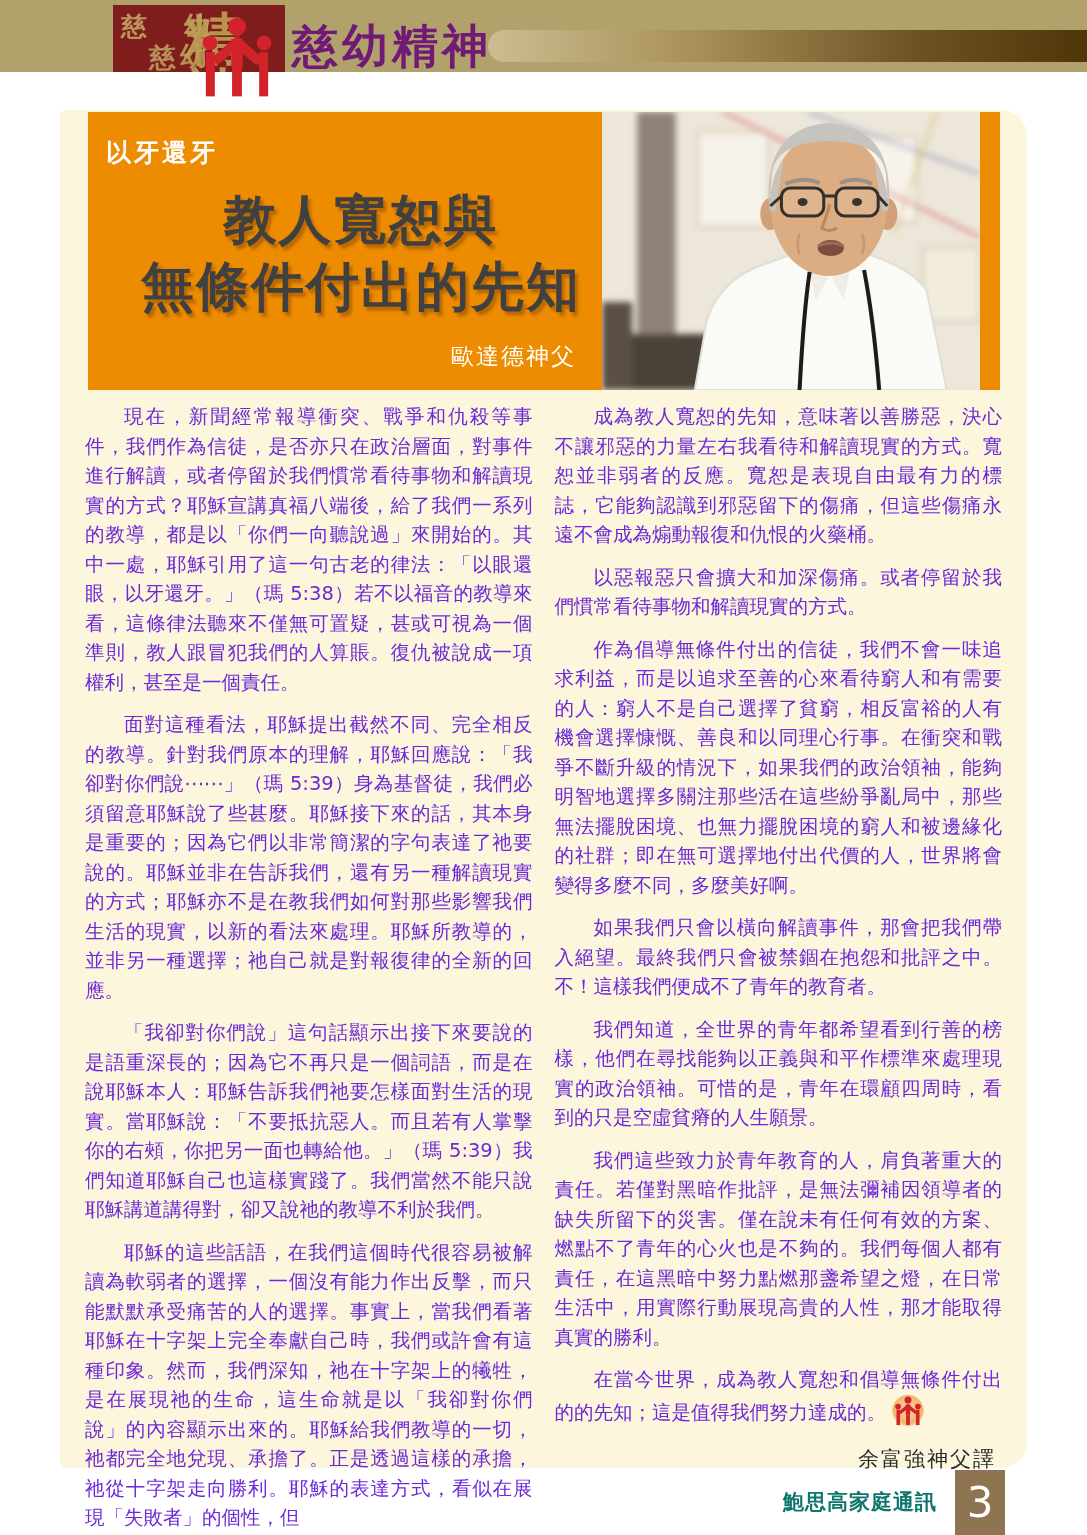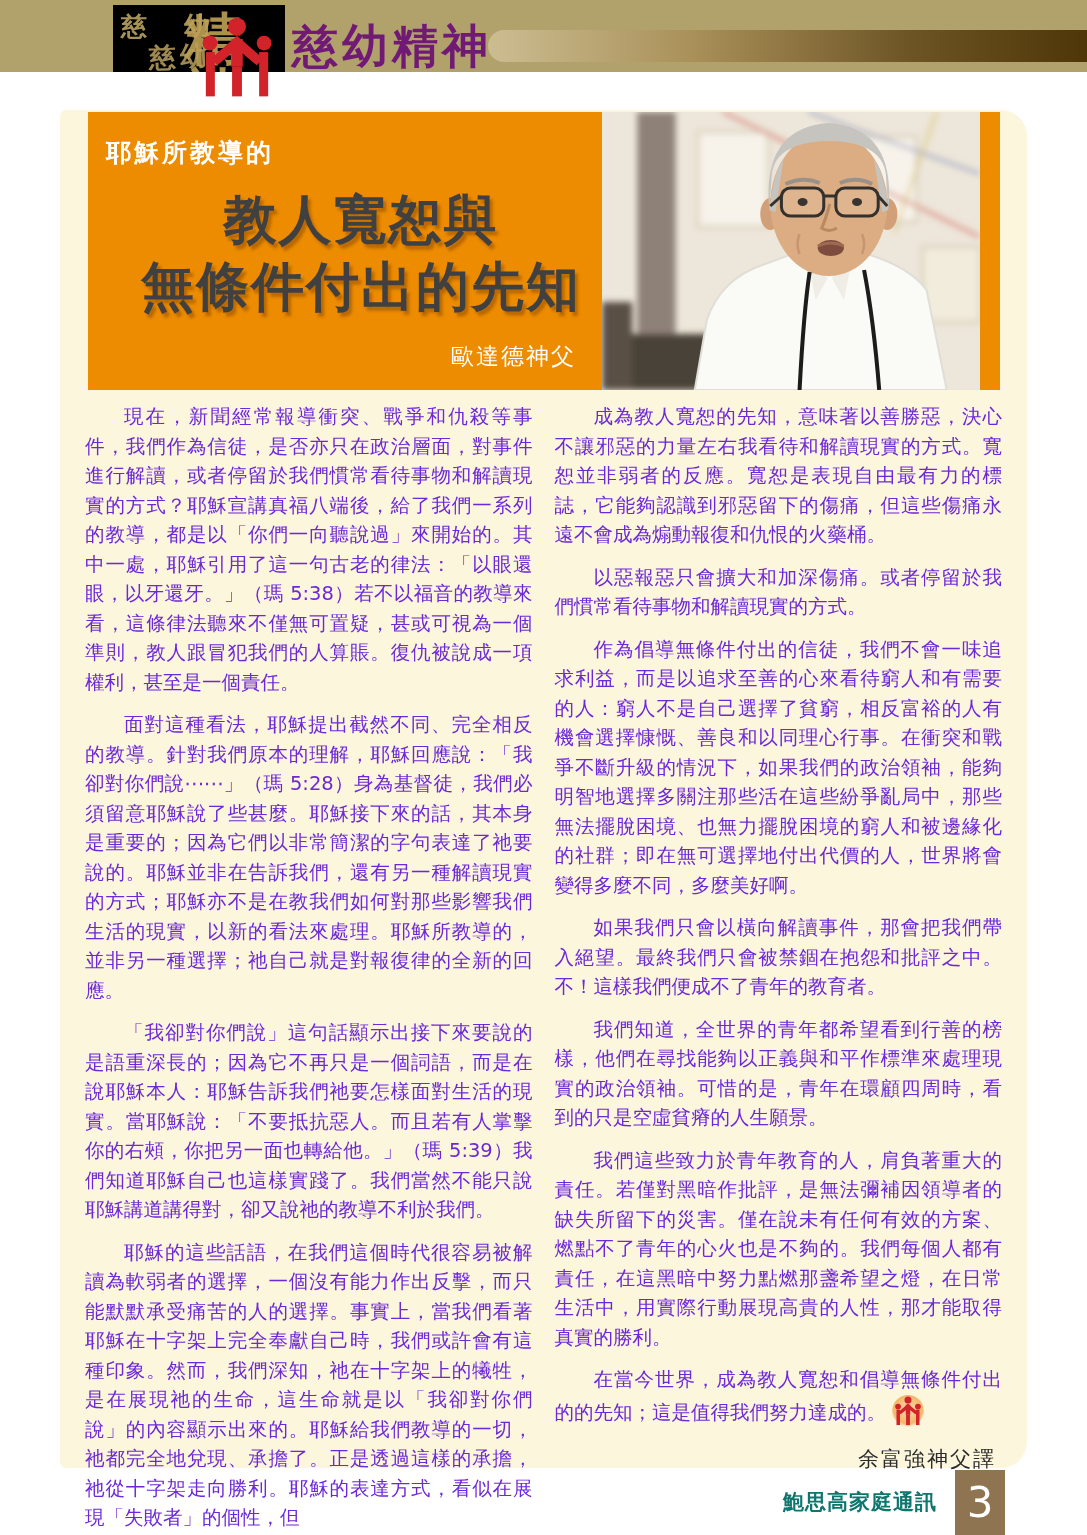--- a/index.html
+++ b/index.html
@@ -1,21 +1,21 @@
 <!DOCTYPE html>
 <html><head>
 <meta charset="utf-8">
 <style>
   html,body{margin:0;padding:0;background:#ffffff;}
   .page{position:relative;width:1087px;height:1535px;background:#ffffff;overflow:hidden;
         font-family:"DejaVu Sans","Liberation Sans",sans-serif;}
 
   
   .topbar{position:absolute;left:0;top:0;width:1087px;height:72px;background:#B1A26B;}
-  .logo-box{position:absolute;left:113px;top:5px;width:172px;height:67px;background:#000000;overflow:hidden;}
+  .logo-box{position:absolute;left:113px;top:5px;width:172px;height:67px;background:#7f1d1d;overflow:hidden;}
   .wm{position:absolute;color:#C5AC66;font-weight:bold;line-height:1;}
   .wm1{left:8px;top:8px;font-size:26px;letter-spacing:14px;opacity:.85;}
   .wm2{left:36px;top:38px;font-size:27px;letter-spacing:4px;opacity:.8;transform:rotate(-2deg);}
   .wm3{left:72px;top:6px;font-size:56px;letter-spacing:2px;opacity:.9;color:#BFa156;}
   .hdr-logo{position:absolute;left:196px;top:14px;width:82px;height:86px;}
   .section-title{position:absolute;left:292px;top:16px;font-size:46px;font-weight:bold;color:#701a75;letter-spacing:4px;}
   .grad-pill{position:absolute;left:488px;top:30px;width:599px;height:32px;border-radius:16px 0 0 16px;
              background:linear-gradient(90deg,#CCBD91 0%,#A88F58 35%,#6E5526 70%,#4F3608 100%);}
 
   
@@ -72,21 +72,21 @@
       </g>
     </svg>
     <div class="section-title">慈幼精神</div>
     <div class="grad-pill"></div>
   </header>
 
   <main class="card">
 
     <section class="banner">
       <div class="banner-text">
-        <div class="kicker">耶穌所教導的</div>
+        <div class="kicker">以牙還牙</div>
         <div class="btitle">
           <span>教人寬恕與</span><br>
           <span>無條件付出的先知</span>
         </div>
         <div class="author">歐達德神父</div>
       </div>
 
       <svg class="photo" viewBox="0 0 375 278" preserveAspectRatio="none">
         <defs>
             <filter id="blurbg">
@@ -143,21 +143,21 @@
 
         <path d="M206 160 C200 200 198 240 196 278" stroke="#1E1C1A" stroke-width="4" fill="none"></path>
         <path d="M260 158 C268 200 272 240 275 278" stroke="#1E1C1A" stroke-width="4" fill="none"></path>
       </svg>
       <div class="photo-edge"></div>
     </section>
 
     <section class="columns">
       <div class="col">
         <p class="para indent">現在，新聞經常報導衝突、戰爭和仇殺等事件，我們作為信徒，是否亦只在政治層面，對事件進行解讀，或者停留於我們慣常看待事物和解讀現實的方式？耶穌宣講真福八端後，給了我們一系列的教導，都是以「你們一向聽說過」來開始的。其中一處，耶穌引用了這一句古老的律法：「以眼還眼，以牙還牙。」（瑪 5:38）若不以福音的教導來看，這條律法聽來不僅無可置疑，甚或可視為一個準則，教人跟冒犯我們的人算賬。復仇被說成一項權利，甚至是一個責任。</p>
-        <p class="para indent">面對這種看法，耶穌提出截然不同、完全相反的教導。針對我們原本的理解，耶穌回應說：「我卻對你們說⋯⋯」（瑪 5:28）身為基督徒，我們必須留意耶穌說了些甚麼。耶穌接下來的話，其本身是重要的；因為它們以非常簡潔的字句表達了祂要說的。耶穌並非在告訴我們，還有另一種解讀現實的方式；耶穌亦不是在教我們如何對那些影響我們生活的現實，以新的看法來處理。耶穌所教導的，並非另一種選擇；祂自己就是對報復律的全新的回應。</p>
+        <p class="para indent">面對這種看法，耶穌提出截然不同、完全相反的教導。針對我們原本的理解，耶穌回應說：「我卻對你們說⋯⋯」（瑪 5:39）身為基督徒，我們必須留意耶穌說了些甚麼。耶穌接下來的話，其本身是重要的；因為它們以非常簡潔的字句表達了祂要說的。耶穌並非在告訴我們，還有另一種解讀現實的方式；耶穌亦不是在教我們如何對那些影響我們生活的現實，以新的看法來處理。耶穌所教導的，並非另一種選擇；祂自己就是對報復律的全新的回應。</p>
         <p class="para indent">「我卻對你們說」這句話顯示出接下來要說的是語重深長的；因為它不再只是一個詞語，而是在說耶穌本人：耶穌告訴我們祂要怎樣面對生活的現實。當耶穌說：「不要抵抗惡人。而且若有人掌擊你的右頰，你把另一面也轉給他。」（瑪 5:39）我們知道耶穌自己也這樣實踐了。我們當然不能只說耶穌講道講得對，卻又說祂的教導不利於我們。</p>
         <p class="para indent">耶穌的這些話語，在我們這個時代很容易被解讀為軟弱者的選擇，一個沒有能力作出反擊，而只能默默承受痛苦的人的選擇。事實上，當我們看著耶穌在十字架上完全奉獻自己時，我們或許會有這種印象。然而，我們深知，祂在十字架上的犧牲，是在展現祂的生命，這生命就是以「我卻對你們說」的內容顯示出來的。耶穌給我們教導的一切，祂都完全地兌現、承擔了。正是透過這樣的承擔，祂從十字架走向勝利。耶穌的表達方式，看似在展現「失敗者」的個性，但</p>
       </div>
       <div class="col">
         <p class="para indent">成為教人寬恕的先知，意味著以善勝惡，決心不讓邪惡的力量左右我看待和解讀現實的方式。寬恕並非弱者的反應。寬恕是表現自由最有力的標誌，它能夠認識到邪惡留下的傷痛，但這些傷痛永遠不會成為煽動報復和仇恨的火藥桶。</p>
         <p class="para indent">以惡報惡只會擴大和加深傷痛。或者停留於我們慣常看待事物和解讀現實的方式。</p>
         <p class="para indent">作為倡導無條件付出的信徒，我們不會一味追求利益，而是以追求至善的心來看待窮人和有需要的人：窮人不是自己選擇了貧窮，相反富裕的人有機會選擇慷慨、善良和以同理心行事。在衝突和戰爭不斷升級的情況下，如果我們的政治領袖，能夠明智地選擇多關注那些活在這些紛爭亂局中，那些無法擺脫困境、也無力擺脫困境的窮人和被邊緣化的社群；即在無可選擇地付出代價的人，世界將會變得多麼不同，多麼美好啊。</p>
         <p class="para indent">如果我們只會以橫向解讀事件，那會把我們帶入絕望。最終我們只會被禁錮在抱怨和批評之中。不！這樣我們便成不了青年的教育者。</p>
         <p class="para indent">我們知道，全世界的青年都希望看到行善的榜樣，他們在尋找能夠以正義與和平作標準來處理現實的政治領袖。可惜的是，青年在環顧四周時，看到的只是空虛貧瘠的人生願景。</p>
         <p class="para indent">我們這些致力於青年教育的人，肩負著重大的責任。若僅對黑暗作批評，是無法彌補因領導者的缺失所留下的災害。僅在說未有任何有效的方案、燃點不了青年的心火也是不夠的。我們每個人都有責任，在這黑暗中努力點燃那盞希望之燈，在日常生活中，用實際行動展現高貴的人性，那才能取得真實的勝利。</p>

